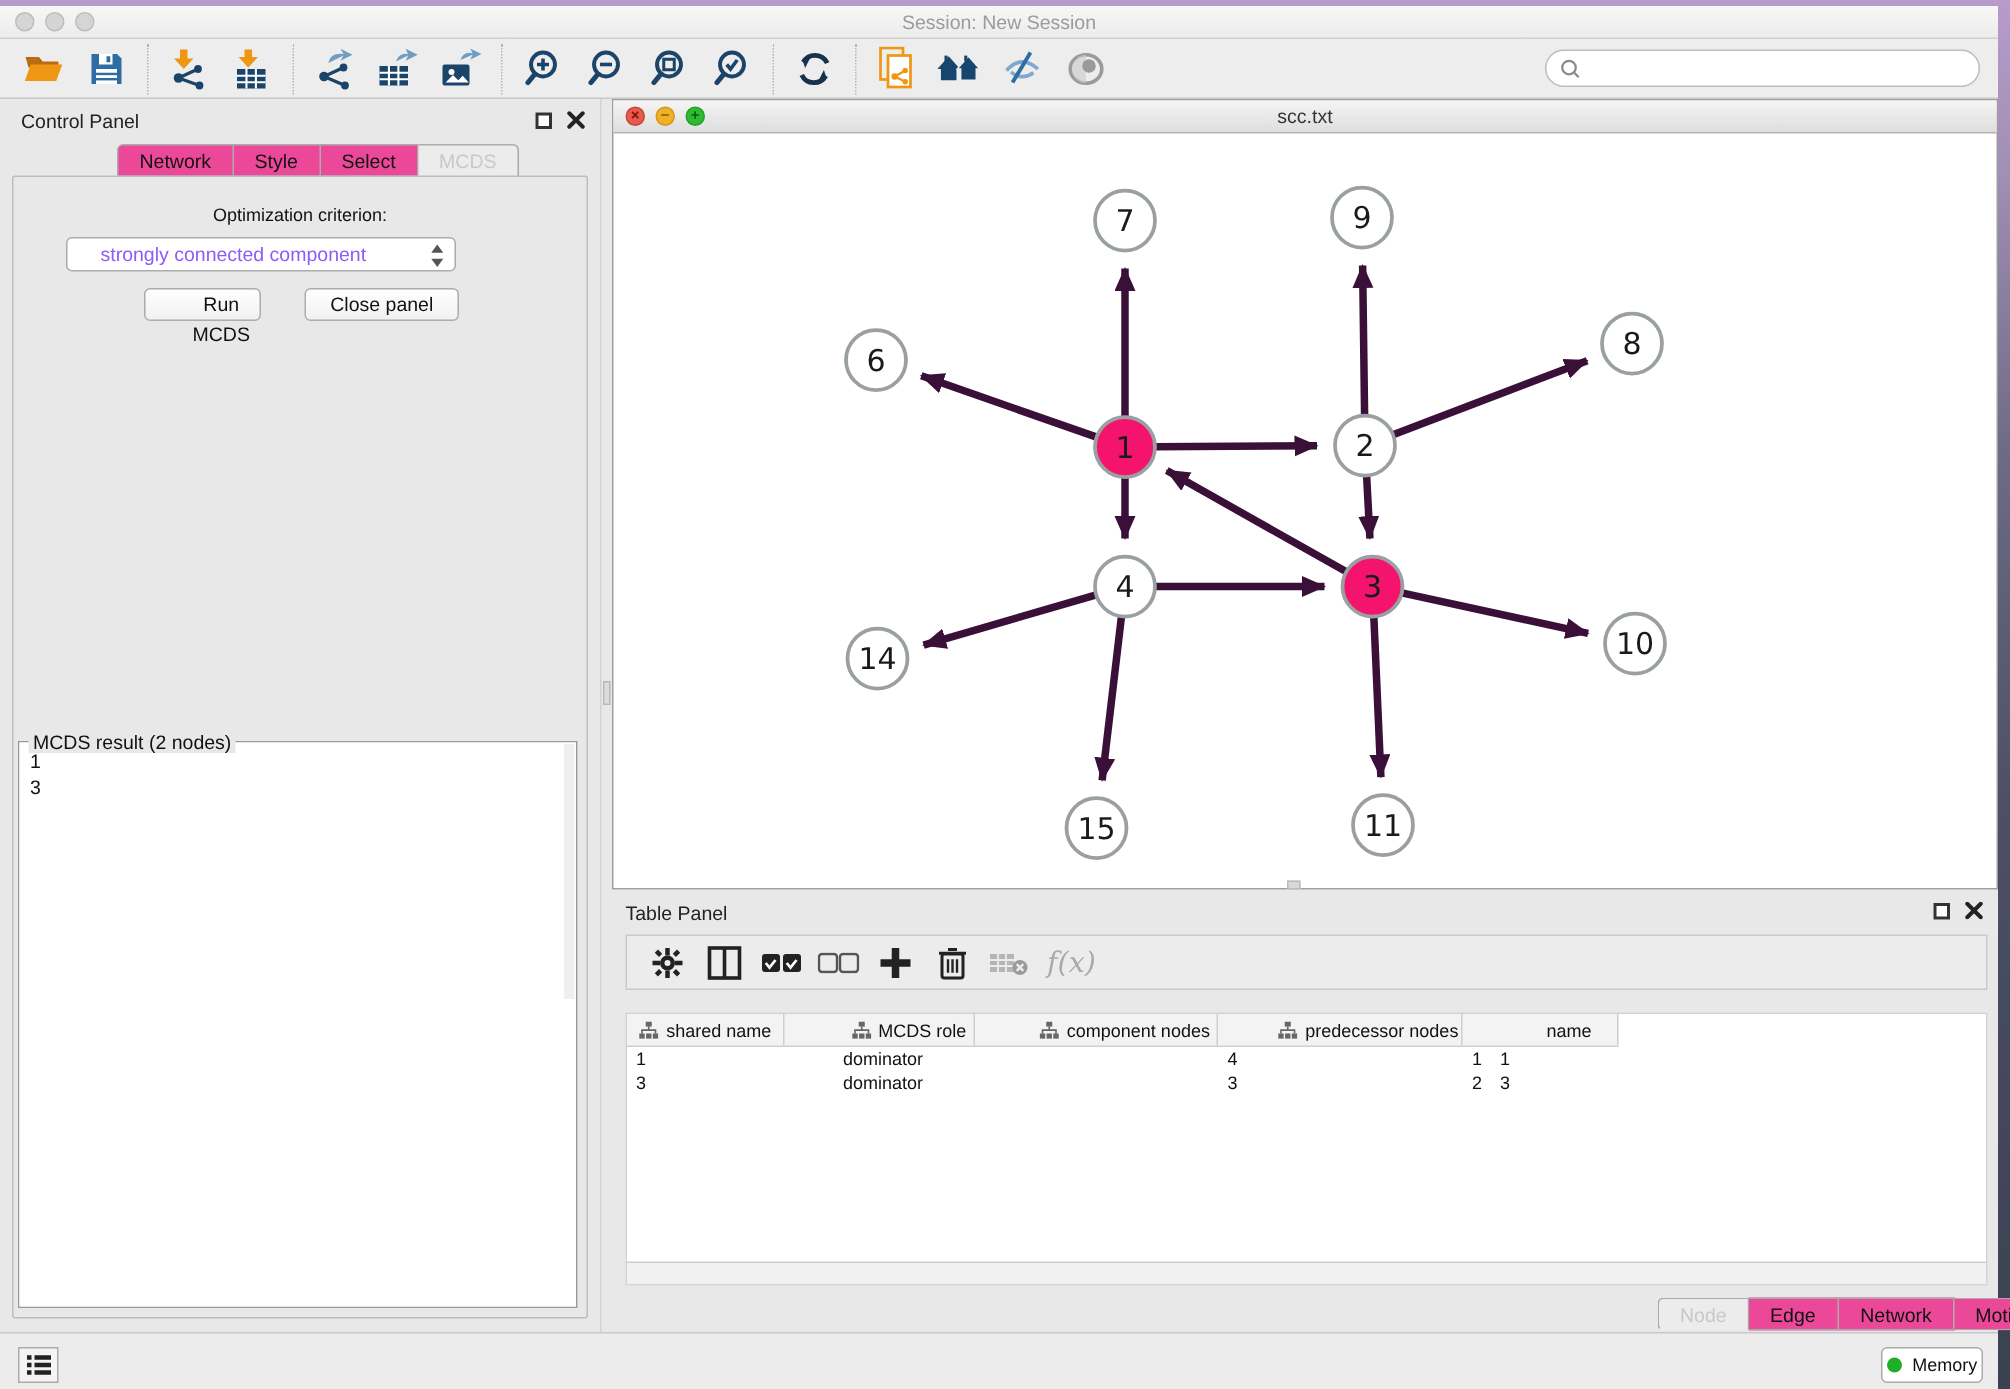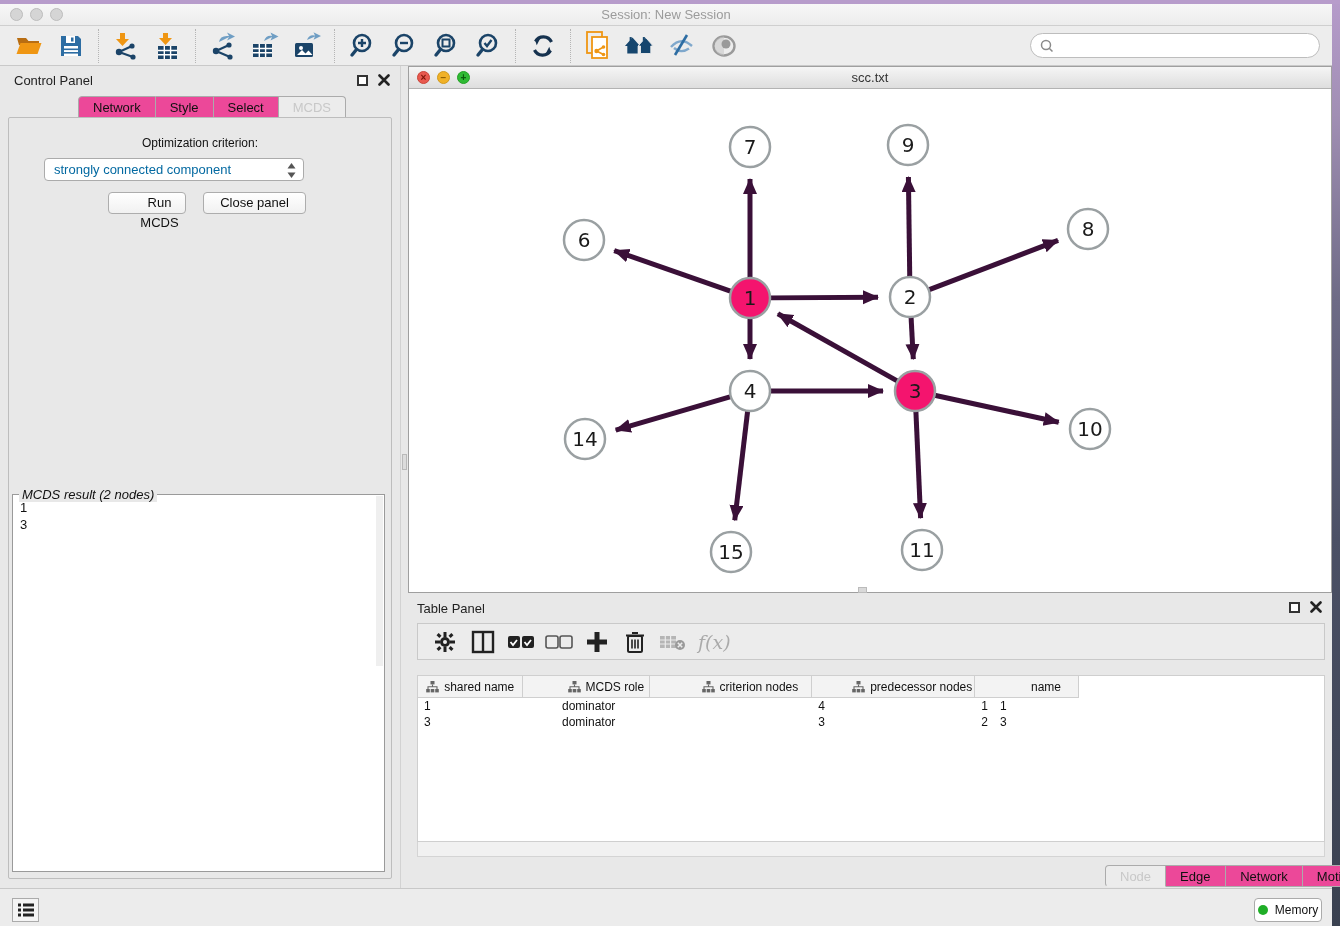--- a/index.html
+++ b/index.html
@@ -37,30 +37,30 @@
   .tab { height:22px; line-height:21px; padding:0 14px; font-size:13px; color:#111; background:#ec4899;
     border:1px solid #ababab; border-left:none; }
   .tab:first-child { border-left:1px solid #ababab; border-radius:4px 0 0 0; }
   .tab:last-child { border-radius:0 4px 0 0; }
   .tab.disabled { color:#c8c8c8; background:#ececec; border-bottom-color:#ececec; }
   #cp-tabs { left:78px; top:30px; }
   #cp-box { position:absolute; left:8px; top:51px; width:384px; height:762px; background:#e8e8e8;
     border:1px solid #bdbdbd; border-radius:2px; }
   #opt-label { position:absolute; left:0; top:70px; width:400px; text-align:center; font-size:12px; color:#111; }
   #opt-select { position:absolute; left:44px; top:92px; width:260px; height:23px; background:#fff;
-    border:1px solid #ababab; border-radius:4px; font-size:13px; color:#0369a1; display:flex; align-items:center;
-    padding-left:9px; }
+    border:1px solid #ababab; border-radius:4px; font-size:13px; color:#8b5cf6; display:flex; align-items:center;
+    padding-left:22px; }
   #opt-select .stepper { position:absolute; right:6px; top:3px; }
   .btn { position:absolute; height:22px; background:linear-gradient(#ffffff,#f1f1f1); border:1px solid #adadad;
     border-radius:4px; font-size:13px; color:#111; text-align:center; line-height:20px; }
-  #run-btn { left:108px; top:126px; width:78px;padding-left:25px; }
+  #run-btn { left:96px; top:126px; width:78px;padding-left:25px; }
   #close-btn { left:203px; top:126px; width:103px; }
   #mcds-fieldset { position:absolute; left:12px; top:428px; width:373px; height:378px;
     border:1px solid #9a9a9a; background:#fff; }
-  #mcds-legend { position:absolute; left:6px; top:-8px; background:#e8e8e8; padding:0 3px; font-size:13px; color:#111;font-style:italic; }
+  #mcds-legend { position:absolute; left:6px; top:-8px; background:#e8e8e8; padding:0 3px; font-size:13px; color:#111; }
   #mcds-body { position:absolute; left:0; top:0; width:100%; height:100%; background:#fff; overflow:hidden;
     font-size:13px; color:#111; padding:4px 0 0 7px; line-height:17px; }
   #mcds-scroll { position:absolute; right:1px; top:1px; width:7px; height:170px; background:#efefef; }
 
   
   #v-splitter { left:400px; top:66px; width:8px; height:822px; background:#e8e8e8; border-left:1px solid #d2d2d2; }
   #v-grip { position:absolute; left:1px; top:388px; width:5px; height:16px; background:#dcdcdc; border:1px solid #b9b9b9; }
 
   
   #net-window { left:408px; top:66px; width:924px; height:527px; border:1px solid #9f9f9f; background:#fff; }
@@ -475,21 +475,21 @@
         <span>MCDS role</span>
       </div>
       <div class="th w2">
         <svg width="13" height="12" viewBox="0 0 13 12">
             <rect x="4.5" y="0" width="4" height="3.4" fill="#666"></rect>
             <path d="M6.5 3.4 v2.3 M2 8 v-2.3 h9 v2.3" stroke="#666" stroke-width="1.1" fill="none"></path>
             <rect x="0.2" y="8" width="3.6" height="3.4" fill="#666"></rect>
             <rect x="4.7" y="8" width="3.6" height="3.4" fill="#666"></rect>
             <rect x="9.2" y="8" width="3.6" height="3.4" fill="#666"></rect>
           </svg>
-        <span>criterion nodes</span>
+        <span>component nodes</span>
       </div>
       <div class="th w3">
         <svg width="13" height="12" viewBox="0 0 13 12">
             <rect x="4.5" y="0" width="4" height="3.4" fill="#666"></rect>
             <path d="M6.5 3.4 v2.3 M2 8 v-2.3 h9 v2.3" stroke="#666" stroke-width="1.1" fill="none"></path>
             <rect x="0.2" y="8" width="3.6" height="3.4" fill="#666"></rect>
             <rect x="4.7" y="8" width="3.6" height="3.4" fill="#666"></rect>
             <rect x="9.2" y="8" width="3.6" height="3.4" fill="#666"></rect>
           </svg>
         <span>predecessor nodes</span>

